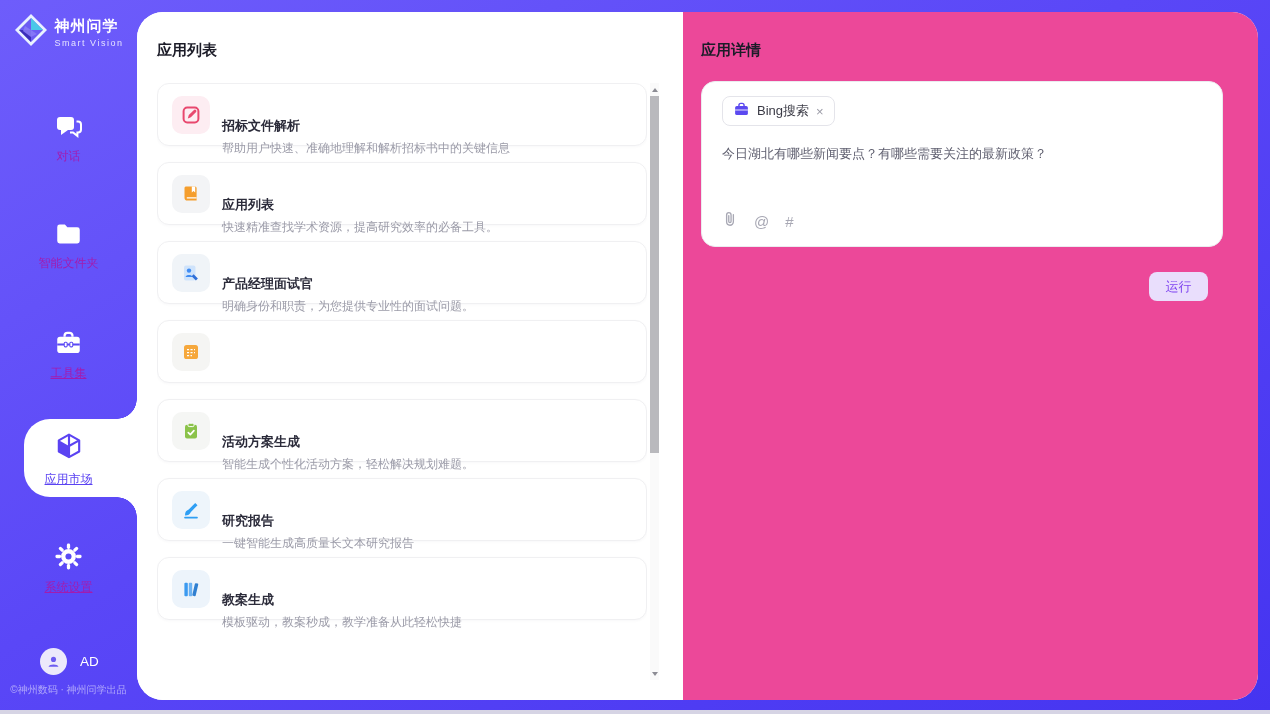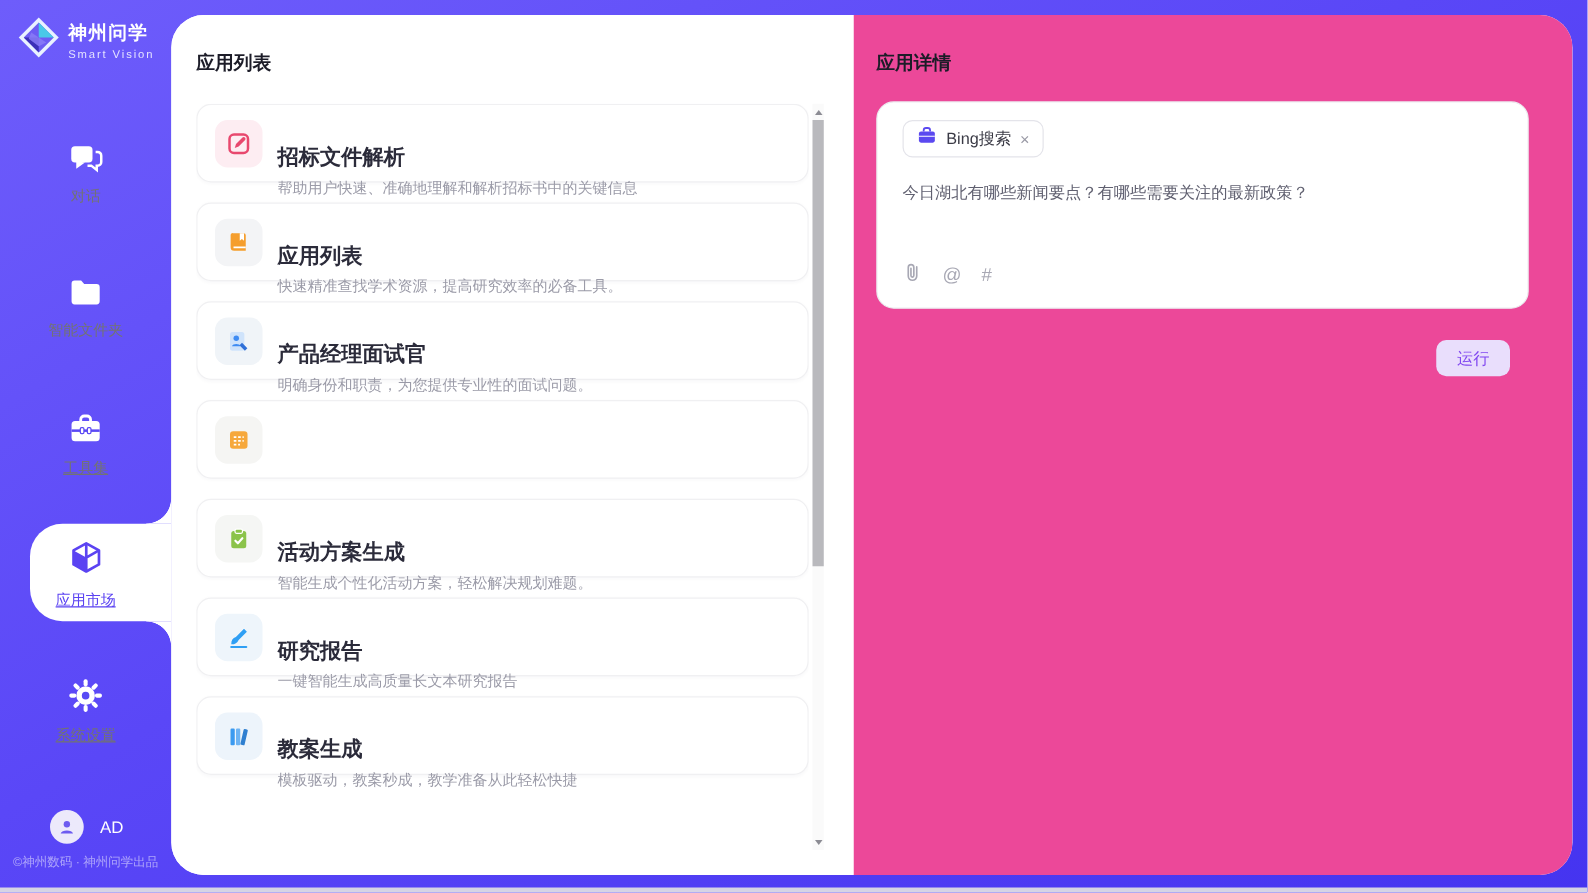--- a/index.html
+++ b/index.html
@@ -10,21 +10,21 @@
     position:relative; overflow:hidden;
   }
   .bottom-edge { position:absolute; left:0; bottom:0; width:100%; height:4px; background:#d6d4e4; }
 
   
   .sidebar { position:absolute; left:0; top:0; width:137px; height:586px; }
   .brand { position:absolute; top:13px; left:0; width:137px; display:flex; align-items:center; justify-content:center; gap:7px; }
   .brand-text .cn { color:#fff; font-size:15px; font-weight:bold; letter-spacing:1px; }
   .brand-text .en { color:#e4e2ff; font-size:9px; letter-spacing:1.5px; margin-top:2px; }
   .nav-item { position:absolute; left:0; width:137px; display:flex; flex-direction:column; align-items:center; gap:5px; cursor:pointer; }
-  .nav-item .lbl { color:#737373; font-size:12px; }
+  .nav-item .lbl { color:#a21caf; font-size:12px; }
   .nav-item .lbl.u { text-decoration:underline; }
   .nav-bubble { position:absolute; left:24px; right:0; top:419px; height:78px; background:#fff; border-radius:26px 0 0 26px; }
   .nav-bubble .fillet-top { position:absolute; right:0; top:-20px; width:20px; height:20px;
      background:radial-gradient(circle at 0 0, rgba(0,0,0,0) 19.5px, #fff 20px); }
   .nav-bubble .fillet-bot { position:absolute; right:0; bottom:-20px; width:20px; height:20px;
      background:radial-gradient(circle at 0 100%, rgba(0,0,0,0) 19.5px, #fff 20px); }
   .nav-item.active { top:432px; }
   .nav-item.active .lbl { color:#5b43f2; text-decoration:underline; }
   .user-row { position:absolute; top:648px; left:40px; display:flex; align-items:center; gap:13px; cursor:pointer; }
   .avatar { width:27px; height:27px; border-radius:50%; background:#ece9fb; display:flex; align-items:center; justify-content:center; }
@@ -36,21 +36,21 @@
 
   
   .list-panel { position:relative; width:546px; background:#fff; flex:none; }
   .panel-title { font-size:15px; font-weight:bold; color:#1c1c28; }
   .list-panel .panel-title { position:absolute; top:29px; left:20px; }
   .cards { position:absolute; top:71px; left:20px; width:490px; bottom:0; overflow:hidden; }
   .card { width:100%; height:63px; border:1px solid #f0f0f2; border-radius:12px; background:#fff; margin-bottom:16px;
           display:flex; align-items:center; padding:0 14px; gap:12px; cursor:pointer; box-shadow:0 1px 3px rgba(25,25,60,.03); }
   .card.selected { background:#f4ecfe; border:1.5px solid #9161f8; }
   .card-ic { width:38px; height:38px; border-radius:10px; display:flex; align-items:center; justify-content:center; flex:none; }
-  .card-title { font-size:17px; font-weight:bold; color:#2b2b3a; margin-bottom:5px;margin-top:44px; }
+  .card-title { font-size:13px; font-weight:bold; color:#2b2b3a; margin-bottom:5px;margin-top:44px; }
   .card-desc { font-size:12px; color:#9b9ba8; }
 
   
   .scrollbar { position:absolute; top:71px; left:513px; width:9px; height:597px; background:#fafafa; }
   .sb-arrow { position:absolute; left:0; width:9px; height:13px; display:flex; align-items:center; justify-content:center; cursor:pointer; }
   .sb-arrow.up { top:0; } .sb-arrow.down { bottom:0; }
   .tri-up { width:0; height:0; border-left:3.5px solid transparent; border-right:3.5px solid transparent; border-bottom:4.5px solid #8c8c94; }
   .tri-down { width:0; height:0; border-left:3.5px solid transparent; border-right:3.5px solid transparent; border-top:4.5px solid #8c8c94; }
   .sb-thumb { position:absolute; top:13px; left:0; width:9px; height:357px; background:#b9b9bd; cursor:pointer; }
 

